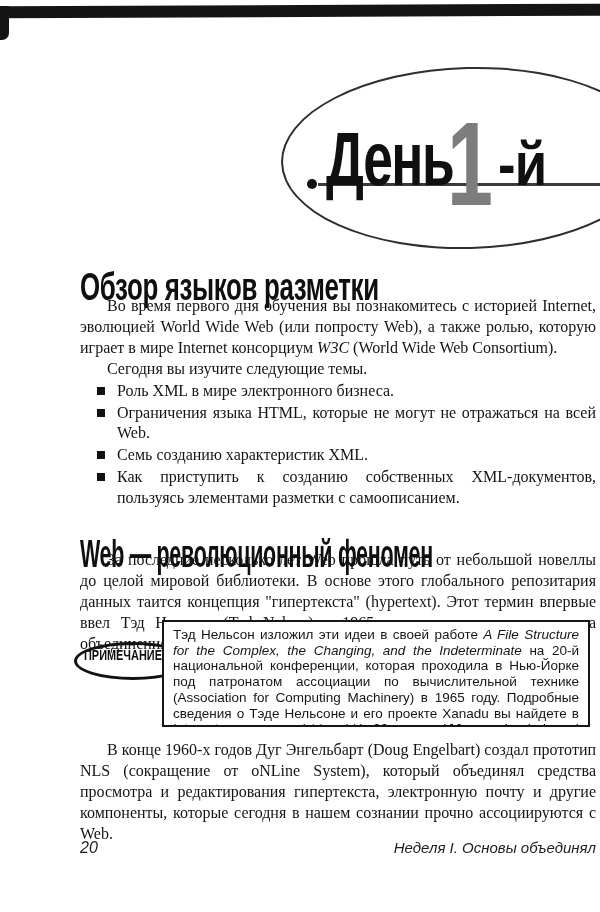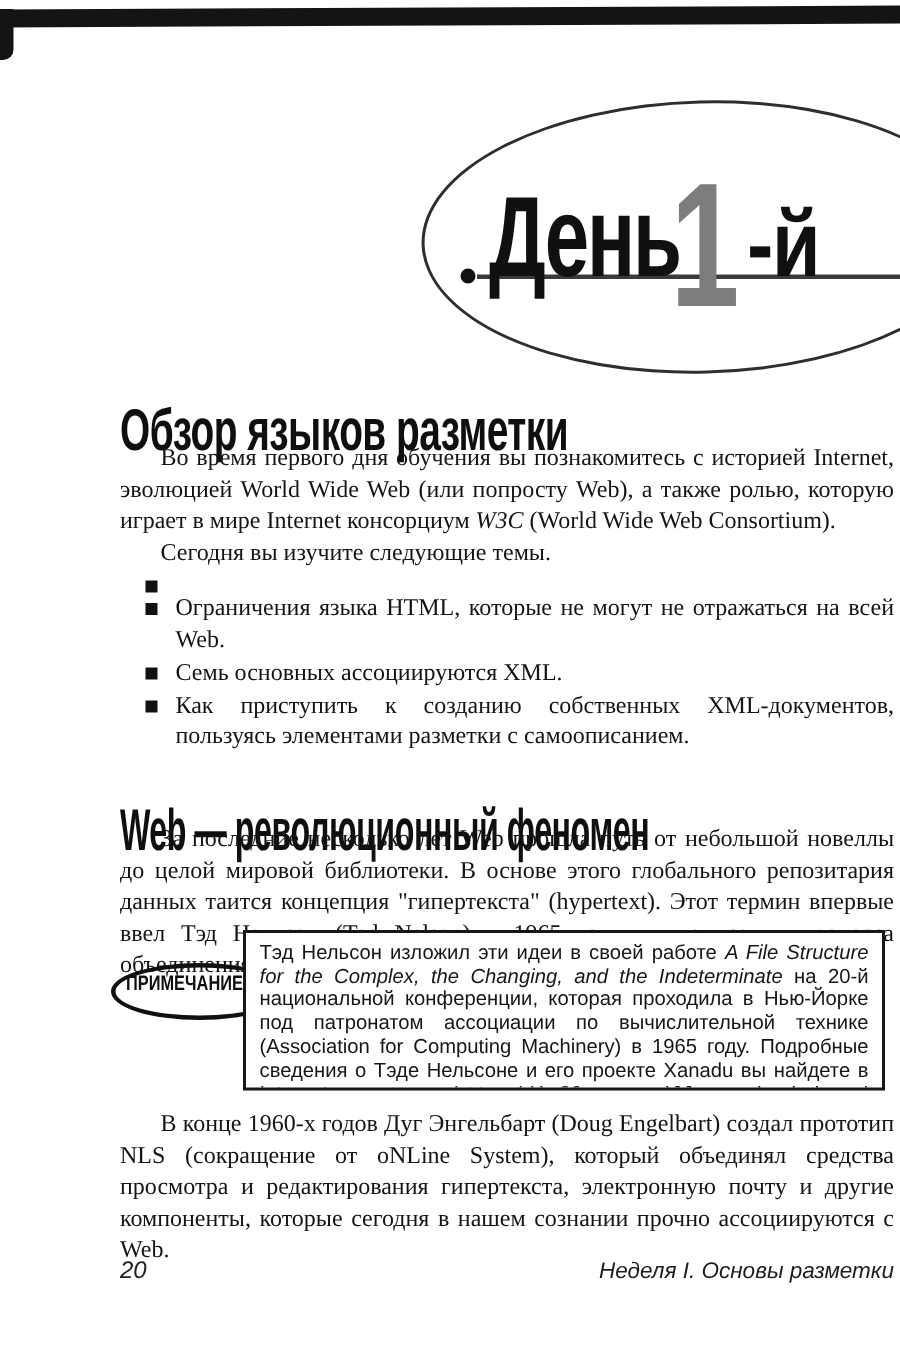--- a/index.html
+++ b/index.html
@@ -78,28 +78,29 @@
   </div>
 
   <h1 class="display chapter-title">Обзор языков разметки</h1>
 
   <div class="textblock intro-block">
     <p class="para indent"><span>Во время первого дня обучения вы познакомитесь с историей Internet, эволюцией World Wide Web (или попросту Web), а также ролью, которую играет в мире Internet консорциум </span><i>W3C</i><span> (World Wide Web Consortium).</span></p>
     <p class="para indent">Сегодня вы изучите следующие темы.</p>
     <ul class="topics">
       <li>
           <span class="bullet-square"></span>
+          <span>Роль XML в мире электронного бизнеса.</span>
         </li>
       <li>
           <span class="bullet-square"></span>
           <span>Ограничения языка HTML, которые не могут не отражаться на всей Web.</span>
         </li>
       <li>
           <span class="bullet-square"></span>
-          <span>Семь основных ассоциируются XML.</span>
+          <span>Семь созданию характеристик XML.</span>
         </li>
       <li>
           <span class="bullet-square"></span>
           <span>Как приступить к созданию собственных XML-документов, пользуясь элемен­тами разметки с самоописанием.</span>
         </li>
     </ul>
   </div>
 
   <h2 class="display section-title">Web — революционный феномен</h2>
 
@@ -113,16 +114,16 @@
   <span class="note-label">ПРИМЕЧАНИЕ</span>
 
   <div class="note-box"><span>Тэд Нельсон изложил эти идеи в своей работе </span><i>A File Structure for the Com­plex, the Changing, and the Indeterminate</i><span> на 20-й национальной конферен­ции, которая проходила в Нью-Йорке под патронатом ассоциации по вы­числительной технике (Association for Computing Machinery) в 1965 году. Подробные сведения о Тэде Нельсоне и его проекте Xanadu вы найдете в Internet по адресу </span><span class="mono">http://jefferson.village.virginia.edu/elab/hfl0155.html</span></div>
 
   <div class="textblock final-para">
     <p class="para indent">В конце 1960-х годов Дуг Энгельбарт (Doug Engelbart) создал прототип NLS (со­кращение от oNLine System), который объединял средства просмотра и редактирова­ния гипертекста, электронную почту и другие компоненты, которые сегодня в нашем сознании прочно ассоциируются с Web.</p>
   </div>
 
   <div class="footer">
     <span class="page-num">20</span>
-    <span class="running-title">Неделя I. Основы разметки</span>
+    <span class="running-title">Неделя I. Основы объединял</span>
   </div>
 
 </div>
 
 </body></html>

